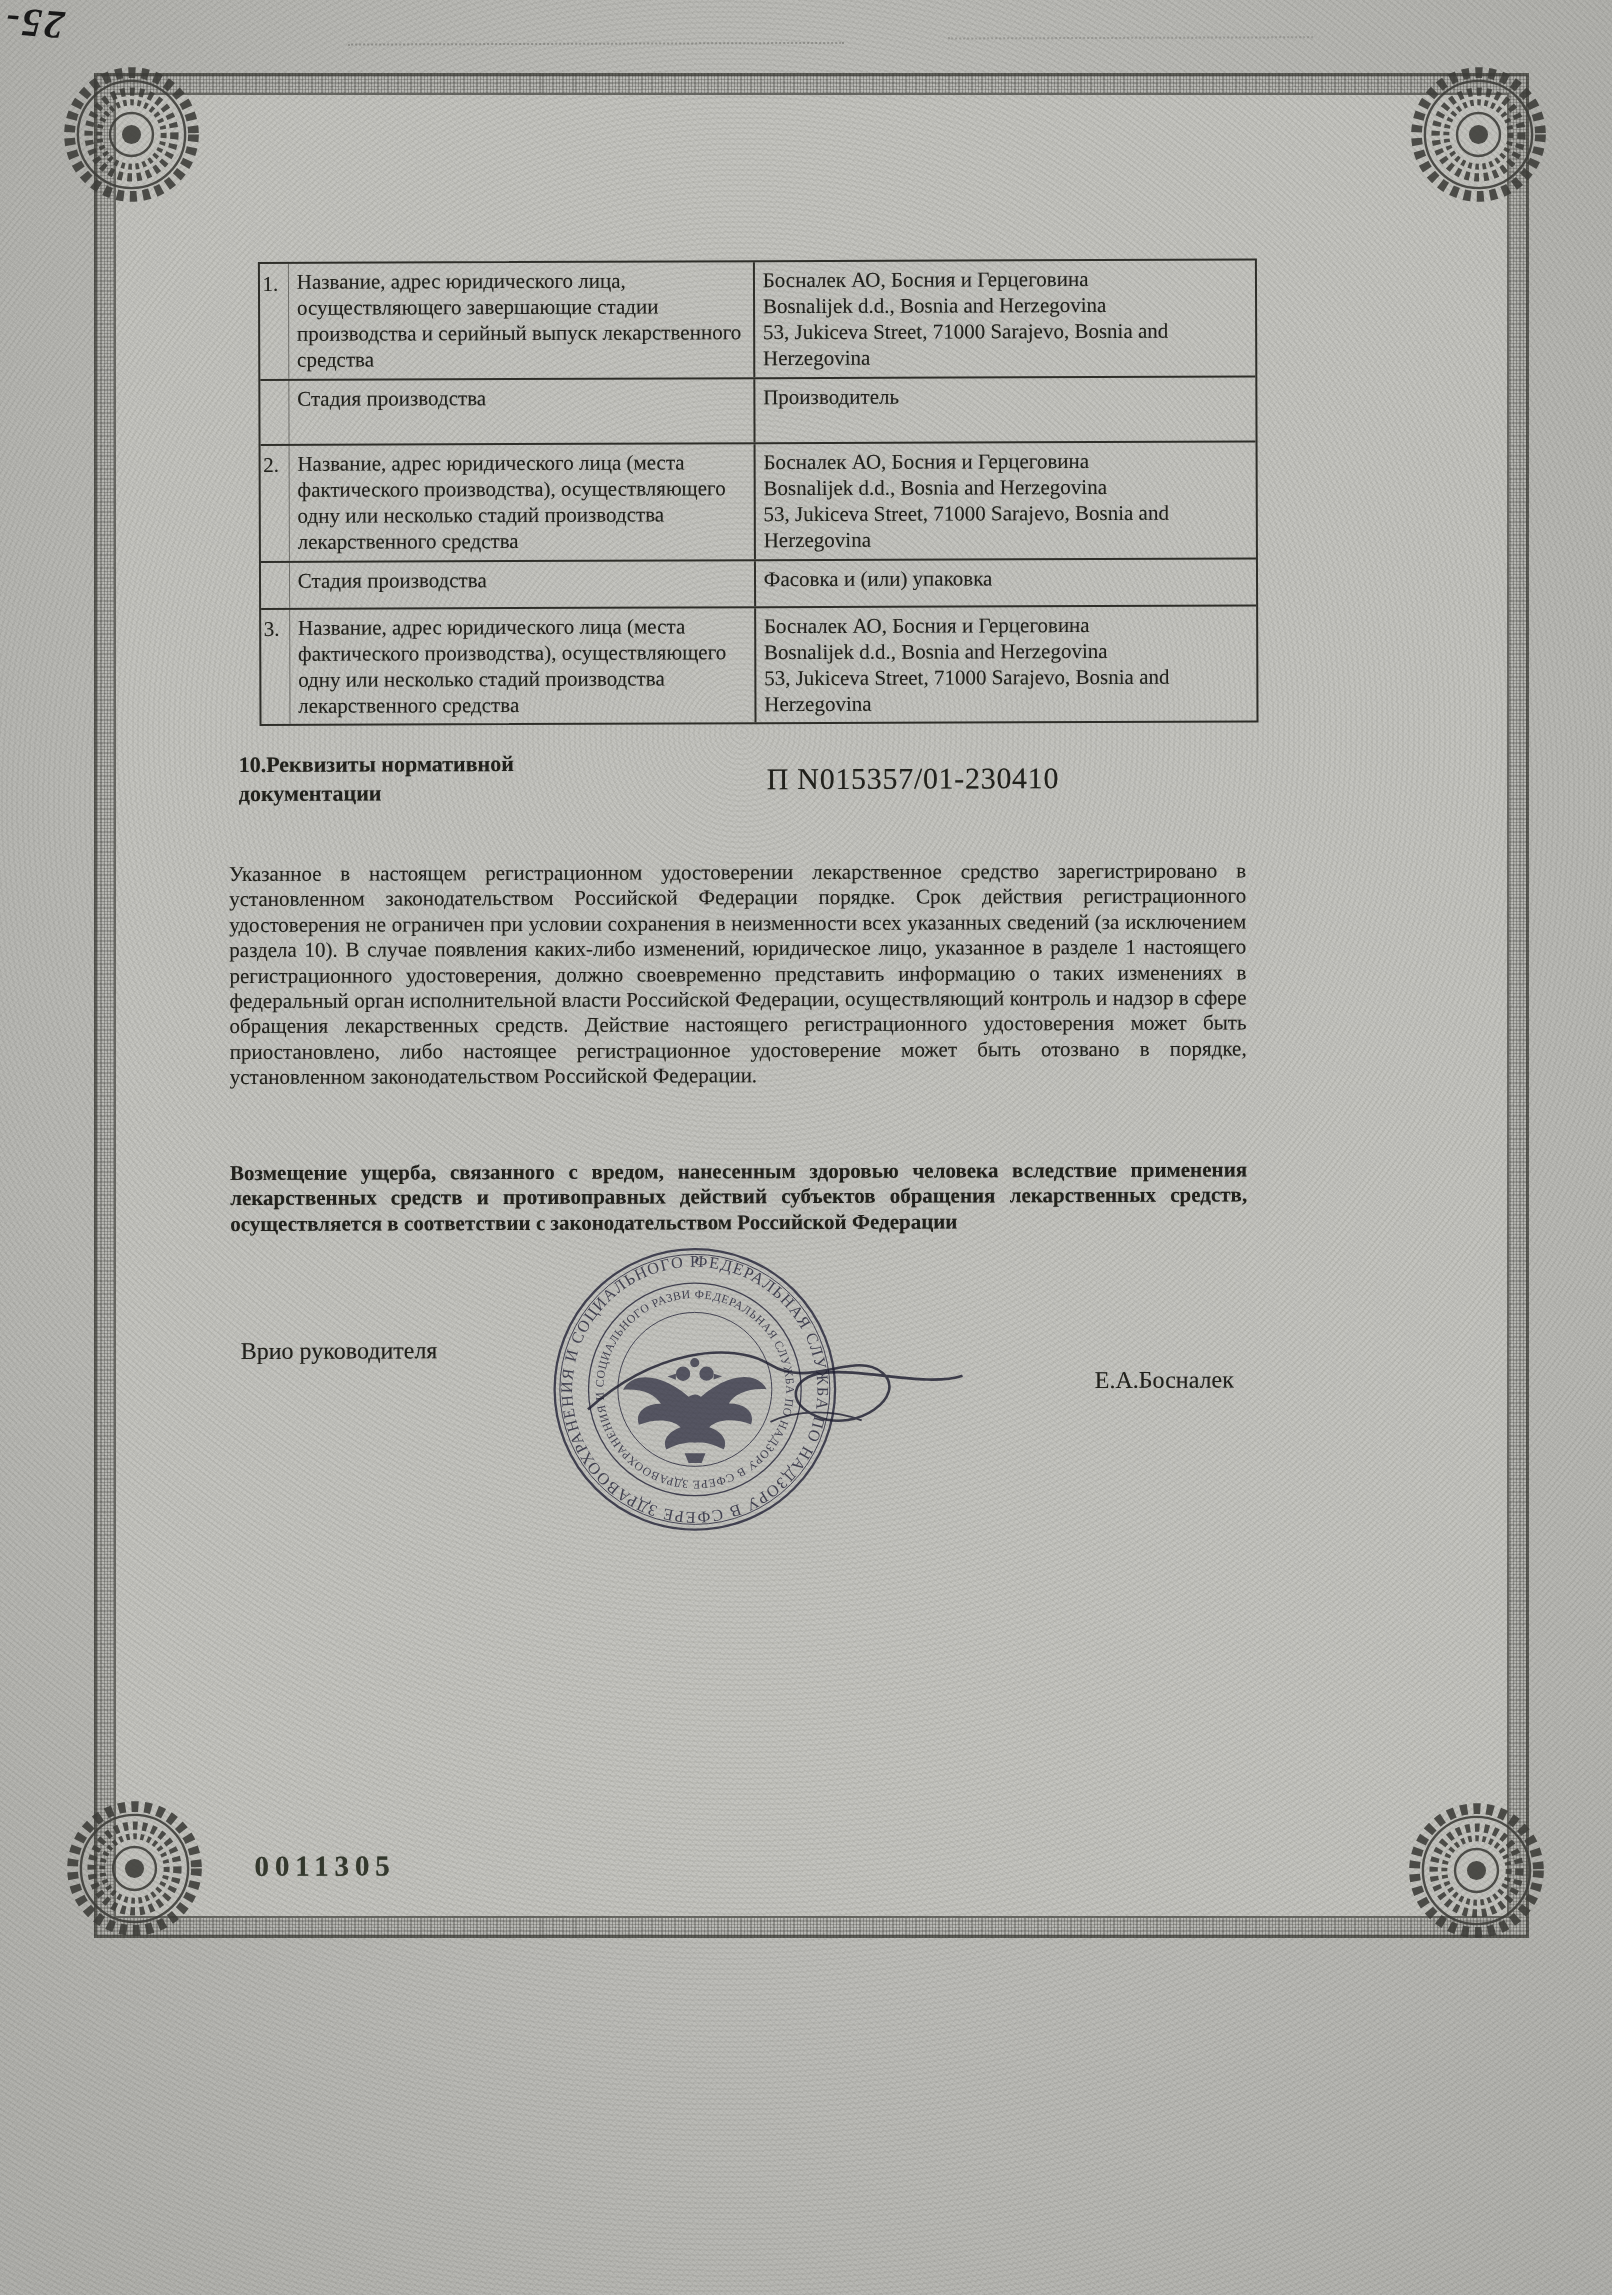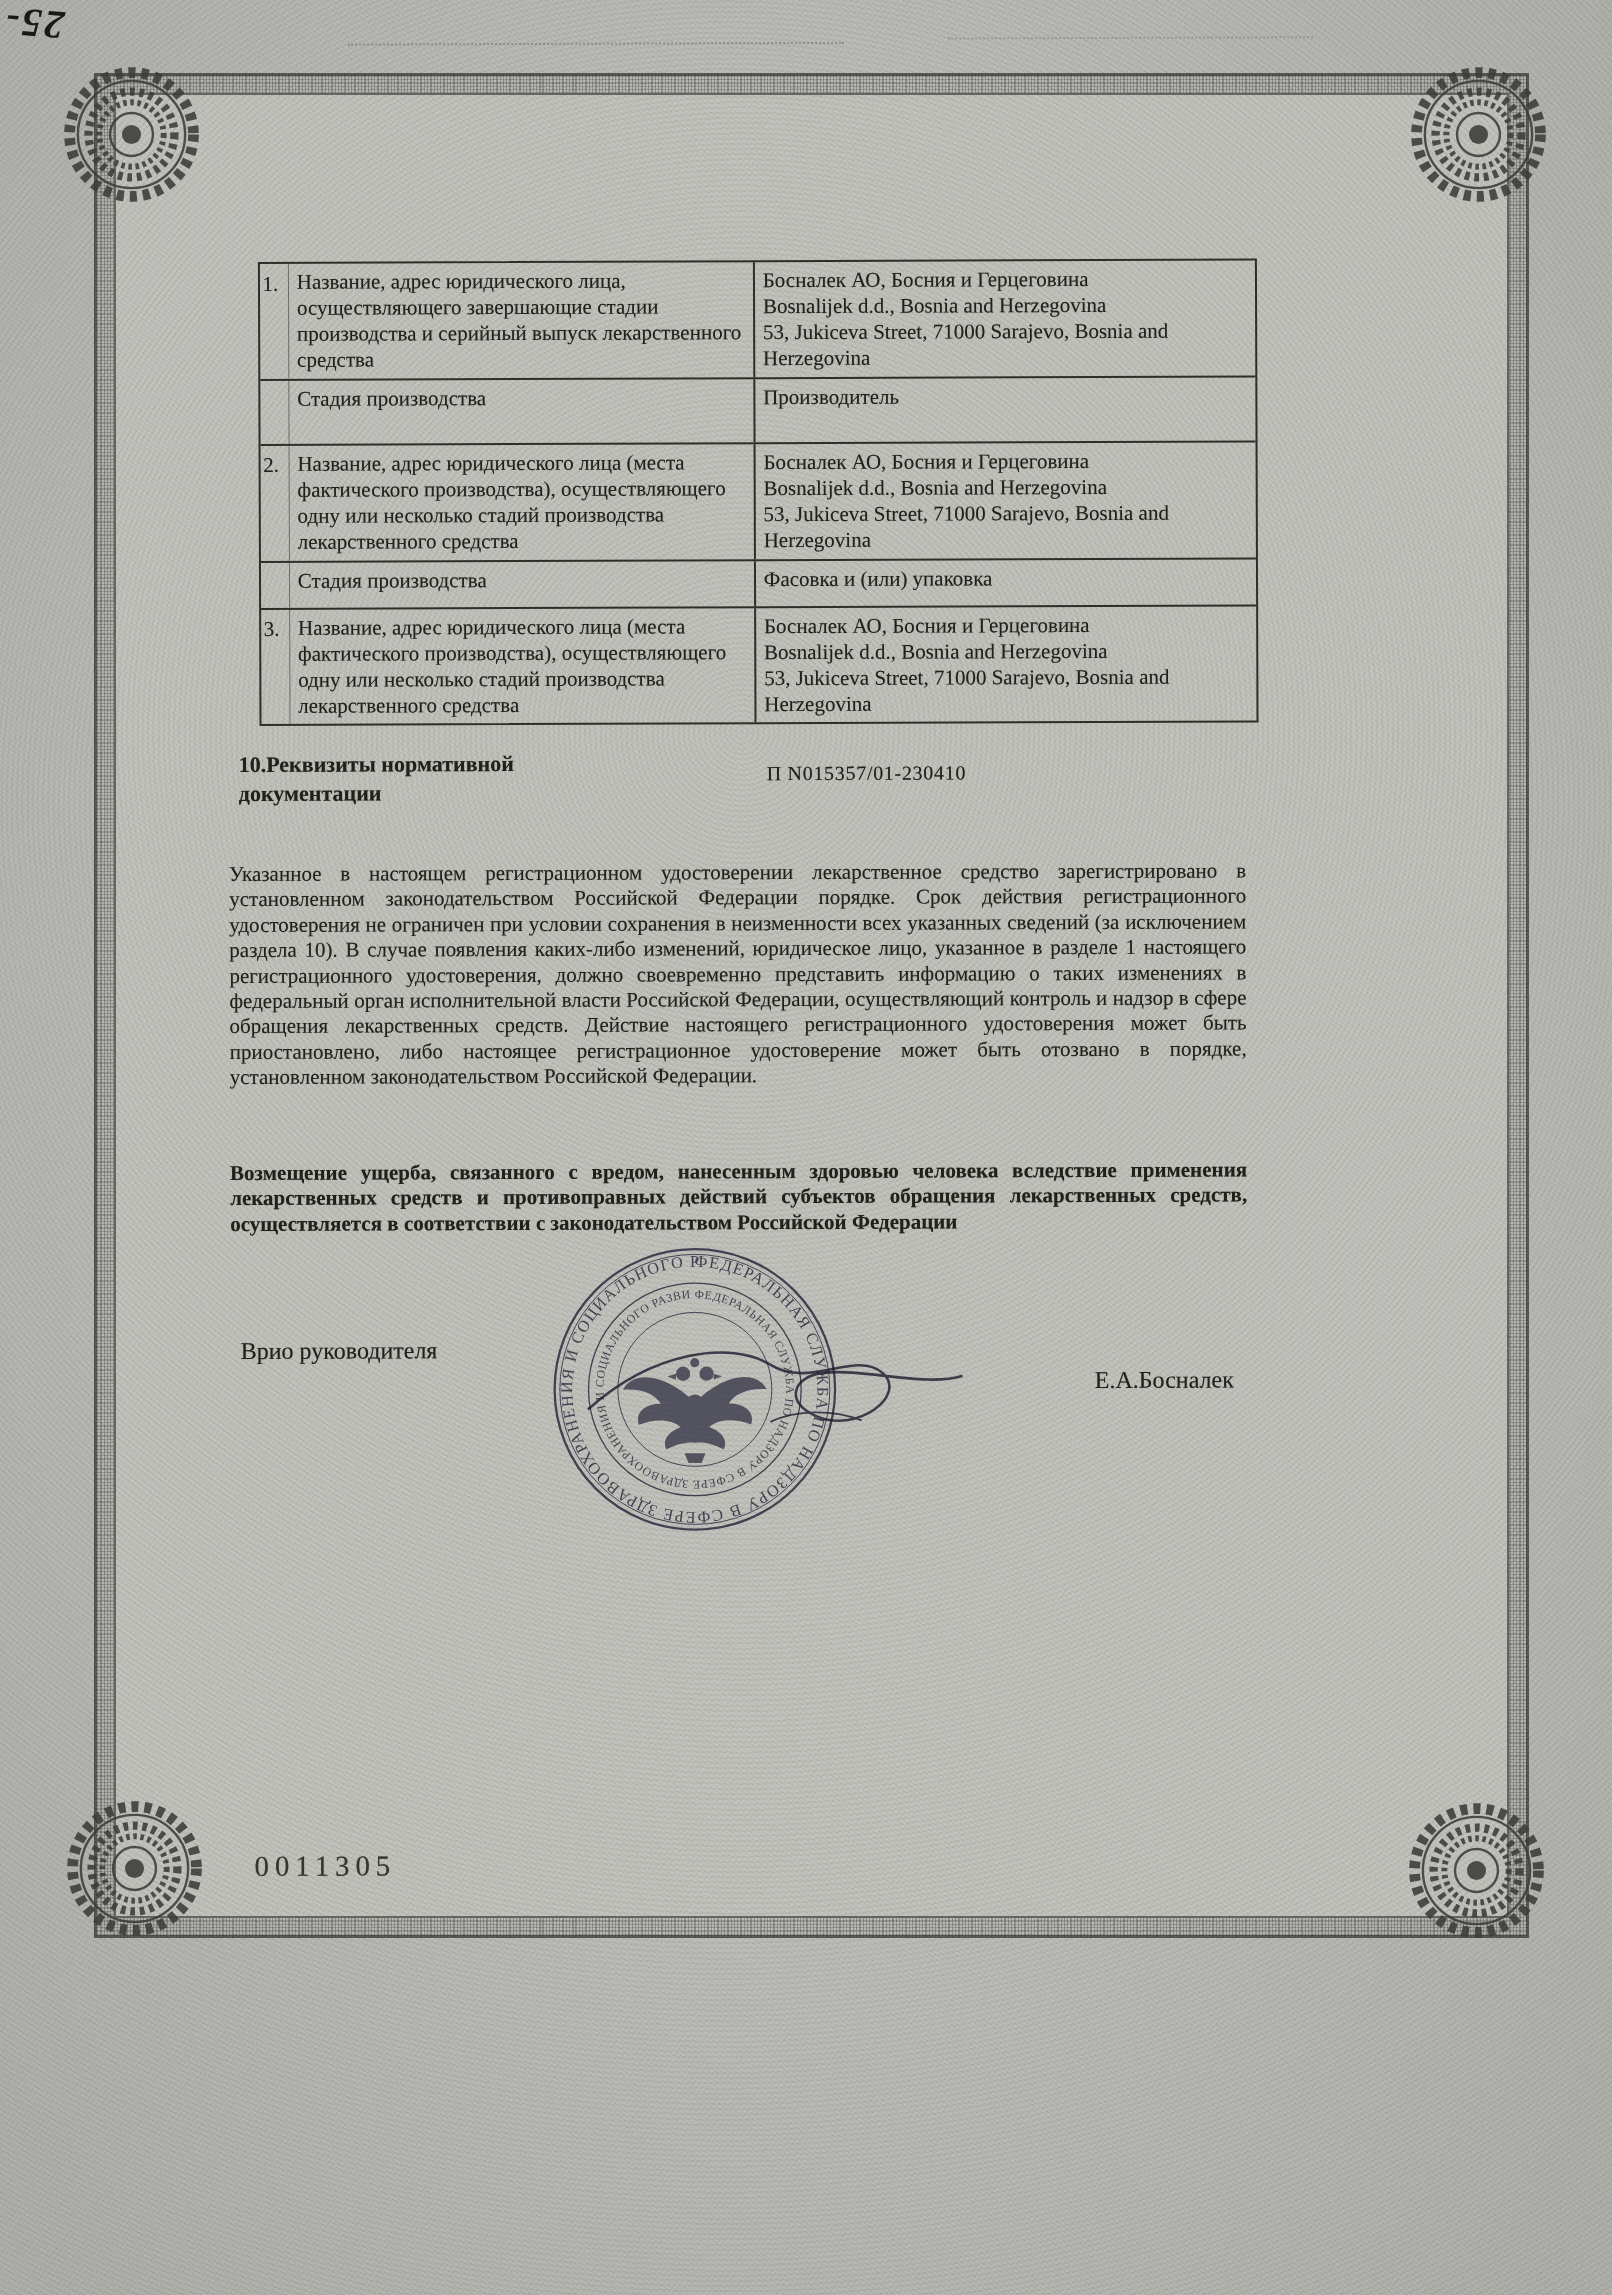--- a/index.html
+++ b/index.html
@@ -61,42 +61,42 @@
   .t-label{width:466px;flex:0 0 466px;border-right:2px solid #2e2e29;padding:5.2px 7.8px;box-sizing:border-box;}
   .t-value{flex:1;padding:5.2px 7.8px;box-sizing:border-box;white-space:pre-line;}
   .r0{min-height:110px;} .r1{min-height:65px;} .r2{min-height:117px;} .r3{min-height:47px;} .r4{min-height:107px;}
 
   
   .sec10-heading{
     position:absolute;left:240px;top:749px;width:378px;font-size:22px;font-weight:bold;
     white-space:pre-line;line-height:1.3;text-shadow:0 0 0.7px rgba(33,33,28,.4);
   }
   .reg-number{
-    position:absolute;left:768px;top:762px;font-size:20px;letter-spacing:0.7px;
+    position:absolute;left:768px;top:762px;font-size:30px;letter-spacing:0.7px;
     text-shadow:0 0 0.7px rgba(33,33,28,.4);
   }
 
   
   .para{
     position:absolute;left:230px;width:1017px;font-size:21px;line-height:25.4px;
     text-align:justify;text-shadow:0 0 0.7px rgba(33,33,28,.35);
   }
   .para.legal{top:860px;}
   .para.liability{top:1159px;font-weight:bold;}
 
   
   .sig-role{position:absolute;left:240px;top:1336px;font-size:24px;text-shadow:0 0 0.7px rgba(33,33,28,.4);}
   .sig-name{position:absolute;left:1094px;top:1368px;font-size:24px;text-shadow:0 0 0.7px rgba(33,33,28,.4);}
   .stamp{position:absolute;left:544px;top:1239px;width:300px;height:300px;opacity:.82;}
   .signature-stroke{position:absolute;left:574px;top:1311px;width:404px;height:150px;opacity:.8;}
 
   
   .serial{
     position:absolute;left:252px;top:1848px;font-size:29px;letter-spacing:5.9px;
-    color:#33382d;font-family:"Liberation Serif","DejaVu Serif",serif;font-weight:normal;
+    color:#33382d;font-family:"Liberation Serif","DejaVu Serif",serif;font-weight:bold;
     text-shadow:0 0 0.7px rgba(40,46,35,.5);
   }
 </style>
 </head>
 <body>
 
 <div class="page">
 
   <div class="frame"></div>
 

